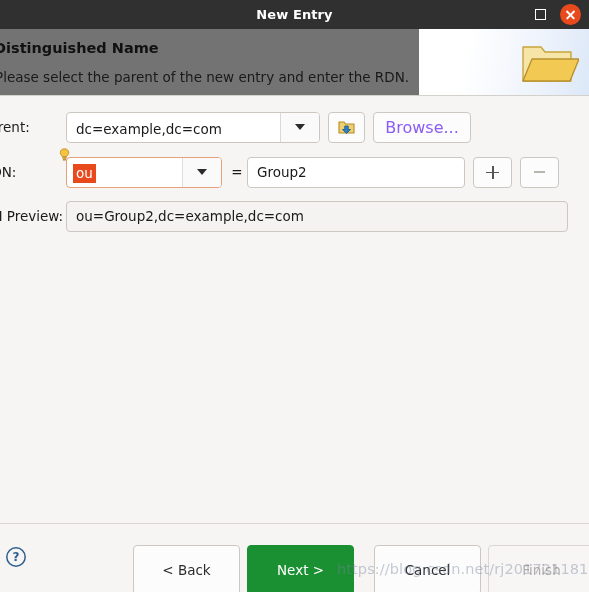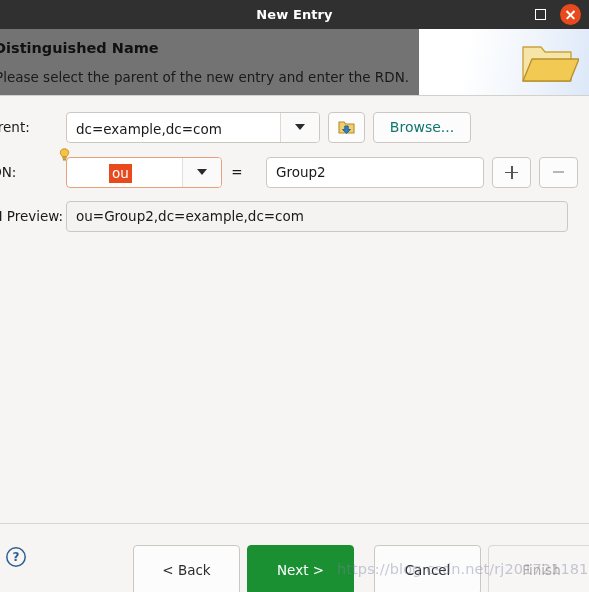--- a/index.html
+++ b/index.html
@@ -208,21 +208,20 @@
   }
   .combo-error .combo-text {
     padding-left: 6px;
   }
   .sel-token {
     background: #e8491d;
     color: #ffffff;
     padding: 1px 3px 2px 3px;
     font-size: 13.5px;
     line-height: 1.2;
-    margin-left: 36px;
   }
   .combo-error .combo-arrow-btn {
     border-left: 1px solid #e3ded9;
     background: #fbfafa;
   }
 
   .bulb {
     position: absolute;
     width: 11px;
     height: 14px;
@@ -271,22 +270,22 @@
 
   .push-btn {
     box-sizing: border-box;
     height: 31px;
     border: 1px solid #cdc7c2;
     border-radius: 4px;
     background: #fcfcfc;
     display: flex;
     align-items: center;
     justify-content: center;
-    font-size: 14px;
-    color: #0f766e;
+    font-size: 16px;
+    color: #8b5cf6;
     cursor: pointer;
     padding: 4px 12px;
     white-space: nowrap;
   }
 
   
   .footer {
     flex: 0 0 68px;
     position: relative;
     background: #f6f5f4;
@@ -402,21 +401,21 @@
         <div class="combo combo-error" style="width:156px;">
           <div class="combo-text">
             <span class="sel-token">ou</span>
           </div>
           <div class="combo-arrow-btn">
             <span class="arrow-down"></span>
           </div>
         </div>
       </div>
       <div class="eq-sign" style="margin-left:6px;">=</div>
-      <div class="textfield" style="width:218px;margin-left:20px;">Group2</div>
+      <div class="textfield" style="width:218px;margin-left:1px;">Group2</div>
       <div class="sq-btn wide" style="margin-left:8px;">
         <span class="plus-glyph"></span>
       </div>
       <div class="sq-btn wide" style="margin-left:8px;">
         <span class="minus-glyph"></span>
       </div>
     </div>
 
     <div class="form-row row-preview">
       <div class="field-label">DN Preview:</div>

